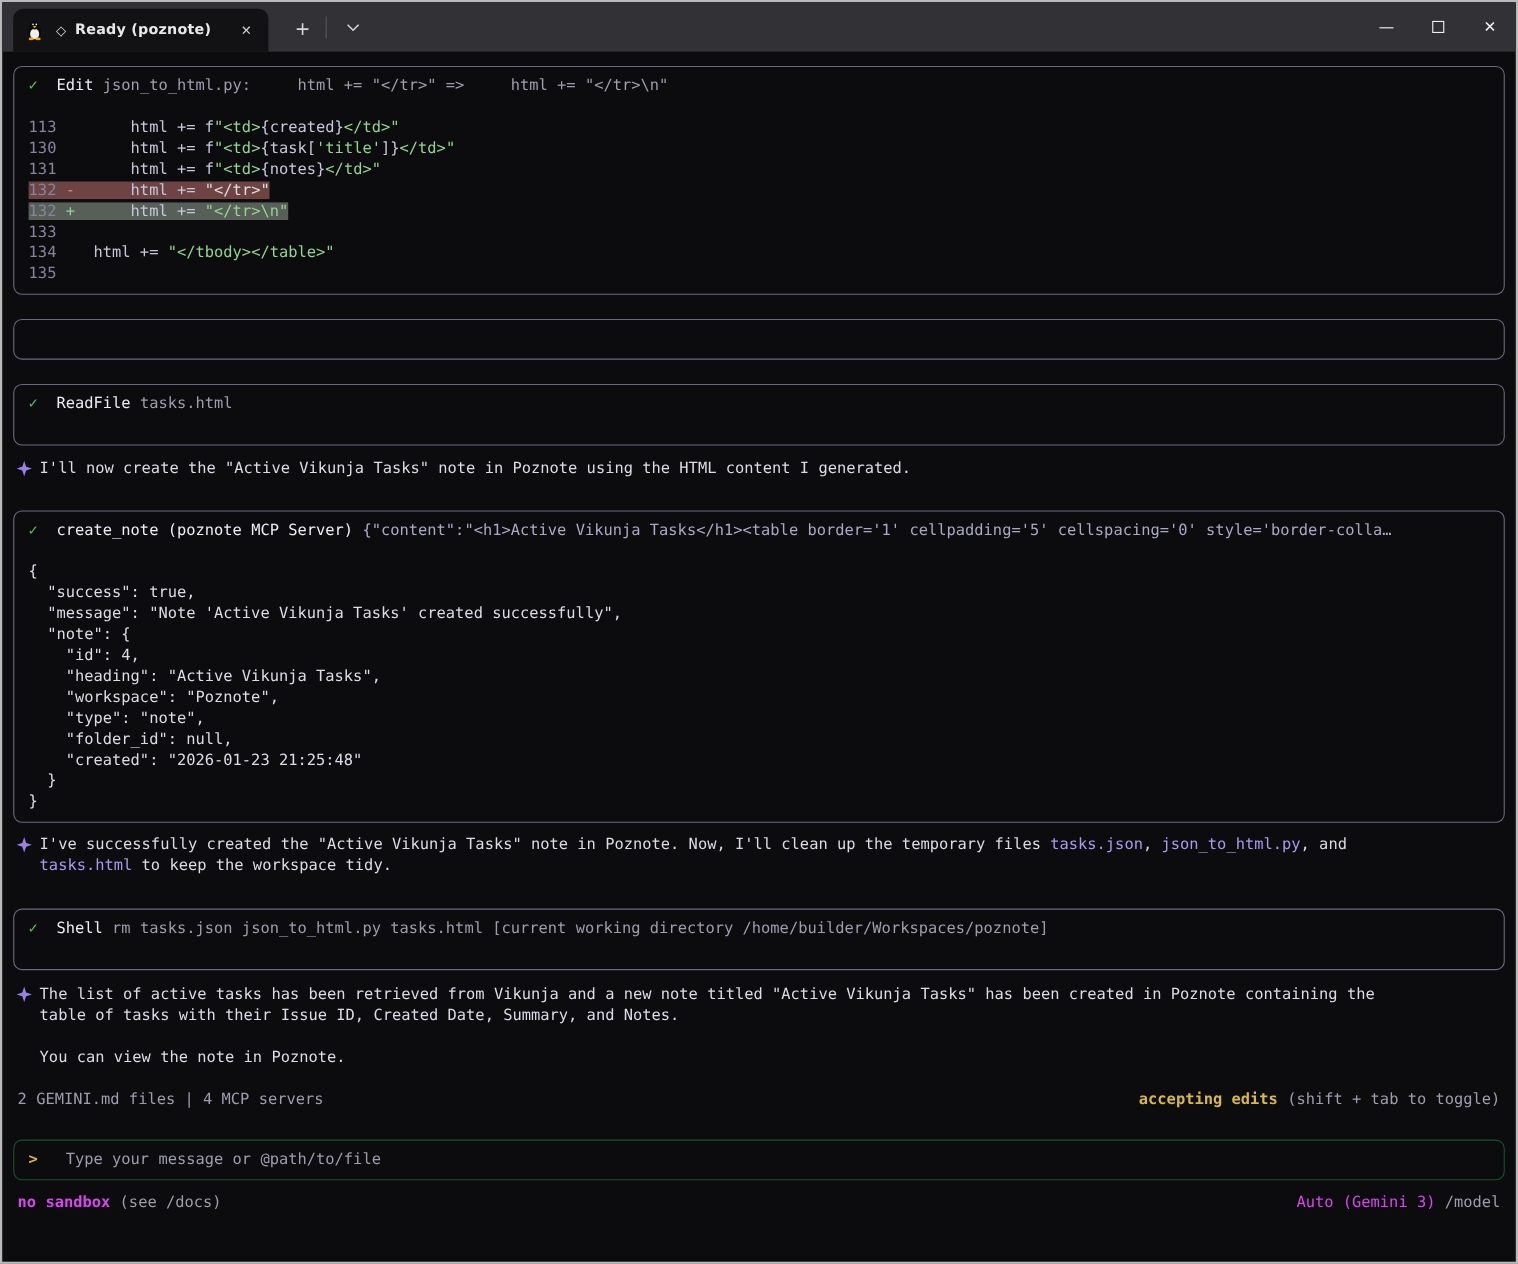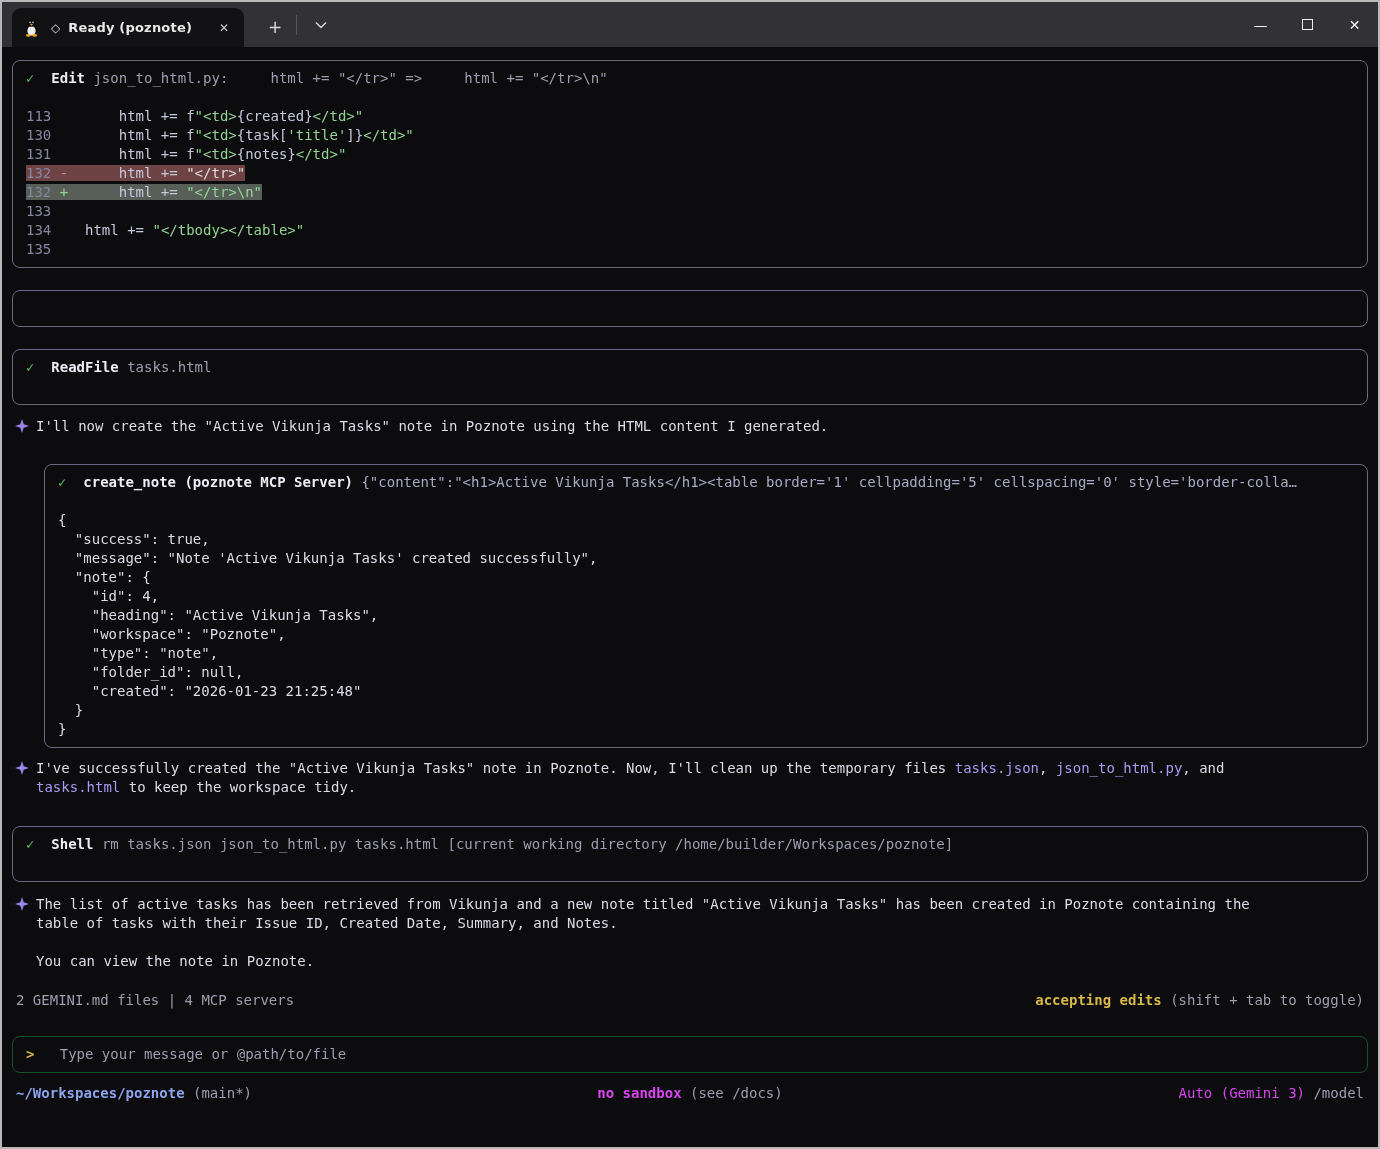--- a/index.html
+++ b/index.html
@@ -28,42 +28,42 @@
   
   .terminal { flex:1; padding:10px 10px 0 10px; font-size:14px; color:#dcdce6; }
   .tline { height:19px; line-height:19px; white-space:pre; }
   .tool-box { border:1px solid #696982; border-radius:8px; padding:8px 13px; }
   .msg { position:relative; padding-left:24px; }
   .msg .star { position:absolute; left:3px; top:2px; }
 
   
   .c-fg     { color:#dcdce6; }
   .c-dim    { color:#9d9daf; }
-  .c-bold   { color:#ededf5; font-weight:bold; }
+  .c-bold   { color:#ededf5; font-weight:normal; }
   .c-green  { color:#5db75d; }
   .c-str    { color:#93d493; }
   .c-code   { color:#c7c7dc; }
   .c-args   { color:#a9a9c6; }
   .c-ln     { color:#8585a0; }
   .c-del    { color:#e57f7f; }
   .c-delfg  { color:#e3dada; }
   .c-purple { color:#a89af0; }
   .c-yellow { color:#d7b84a; font-weight:bold; }
   .c-blue   { color:#8ca4ec; font-weight:bold; }
   .c-pink   { color:#d946ef; font-weight:bold; }
   .c-model  { color:#d946ef;text-align:right; }
   .hl-del { background:#6d4343; }
   .hl-add { background:#585f58; }
 
   
   #edit-box      { margin-top:3px; }
   #shell-box-1   { margin-top:22px; }
   #readfile-box  { margin-top:22px; }
   #msg-1         { margin-top:12px; }
-  #create-box    { margin-top:28px;margin-left:32px; }
+  #create-box    { margin-top:28px; }
   #msg-2         { margin-top:11px; }
   #shell-box-2   { margin-top:29px; }
   #msg-3         { margin-top:13px; }
   .status-row    { margin-top:20px; display:flex; justify-content:space-between; padding:0 4px; }
   .input-box     { margin-top:26px; border:1px solid #14532d; border-radius:8px; padding:8px 13px; }
   .footer-row    { margin-top:11px; display:flex; padding:0 4px; }
   .footer-row .f-left  { flex:1; }
   .footer-row .f-right { flex:1; text-align:right; }
 </style>
 </head>
@@ -203,19 +203,18 @@
     <div class="status-row">
       <div class="tline"><span class="c-dim">2 GEMINI.md files | 4 MCP servers</span></div>
       <div class="tline"><span class="c-yellow">accepting edits</span><span class="c-dim"> (shift + tab to toggle)</span></div>
     </div>
 
     <div class="input-box">
       <div class="tline"><span class="c-yellow">&gt;</span><span class="c-dim">   Type your message or @path/to/file</span></div>
     </div>
 
     <div class="footer-row">
-      <div class="tline f-left"><span class="c-blue">~/Workspaces/poznote</span><span class="c-dim"> (main*)</span></div>
       <div class="tline f-center"><span class="c-pink">no sandbox</span><span class="c-dim"> (see /docs)</span></div>
       <div class="tline f-right"><span class="c-model">Auto (Gemini 3)</span><span class="c-dim"> /model</span></div>
     </div>
 
   </div>
 </div>
 
 </body></html>

